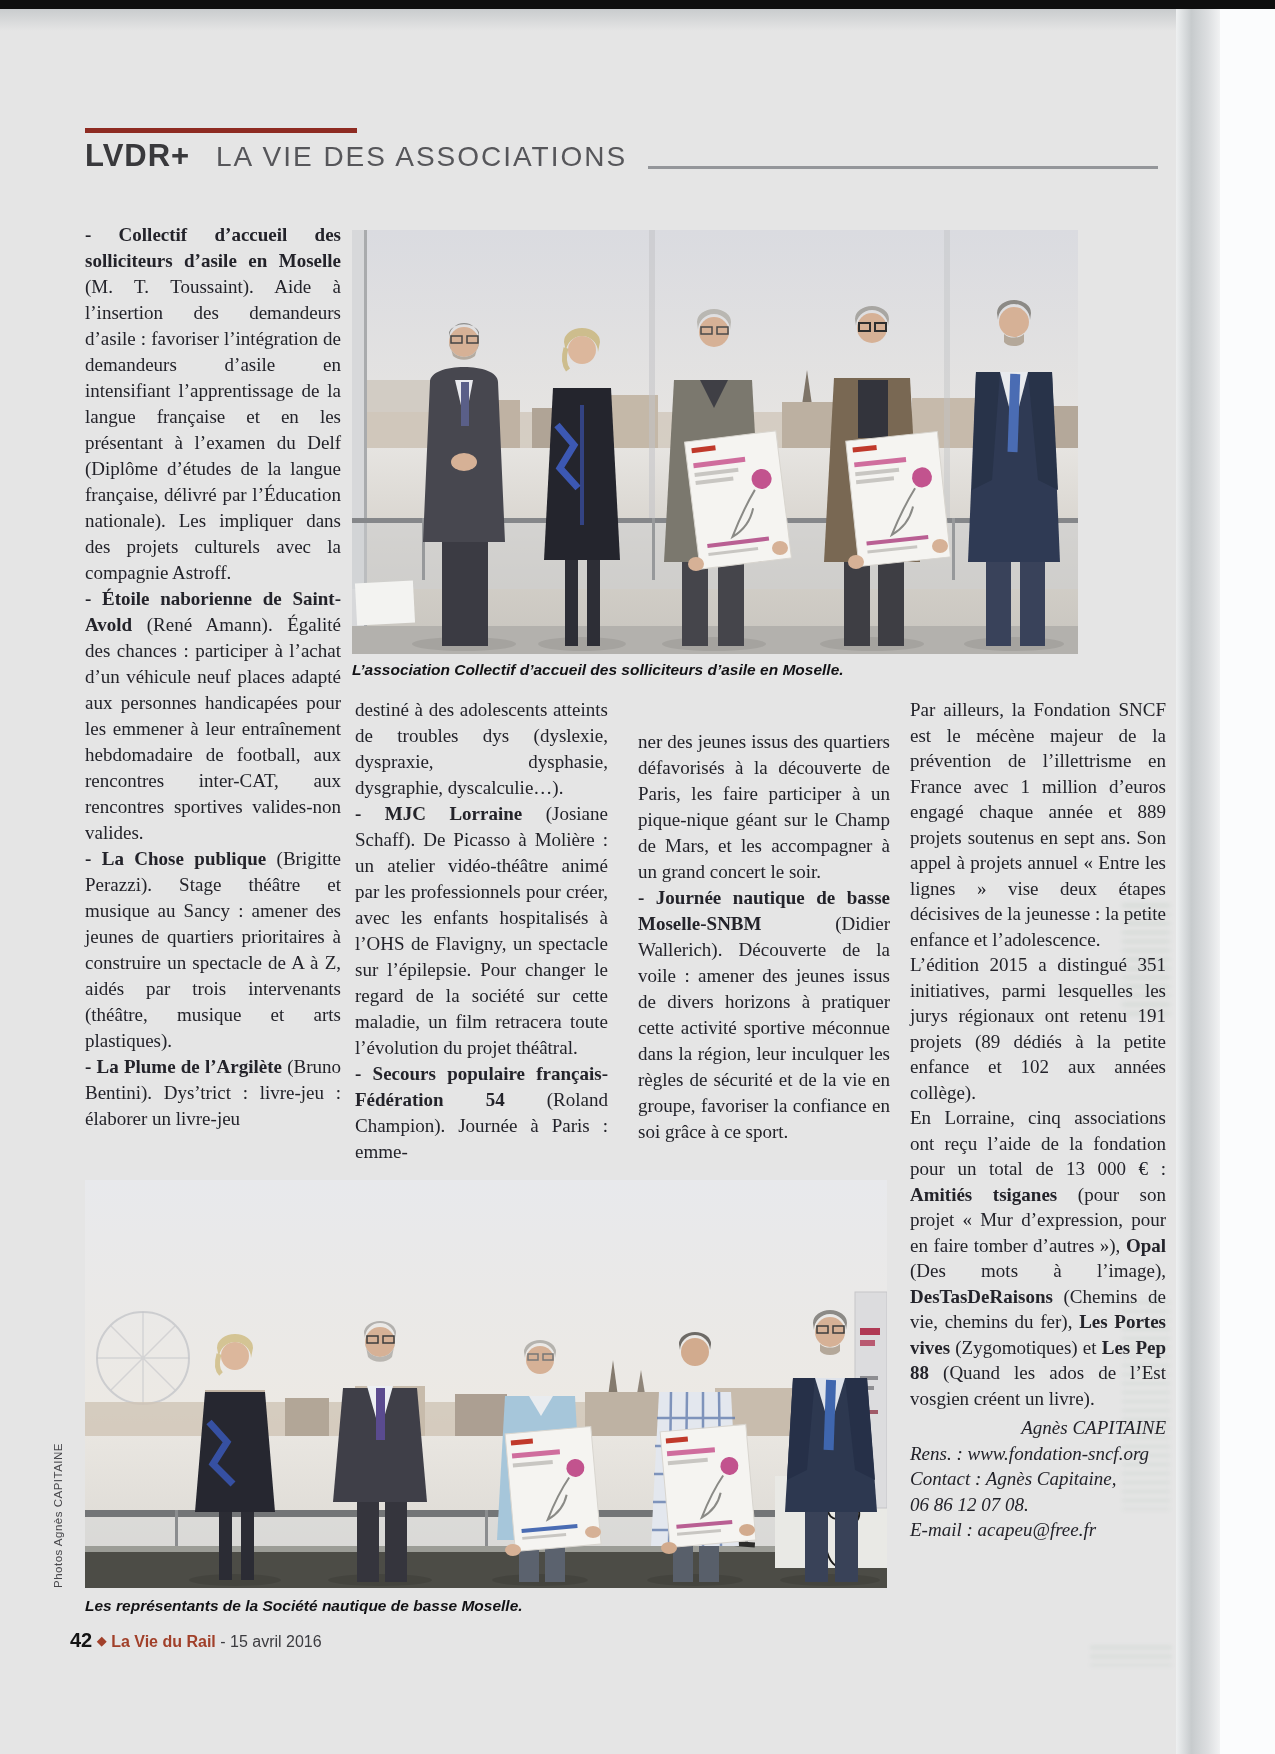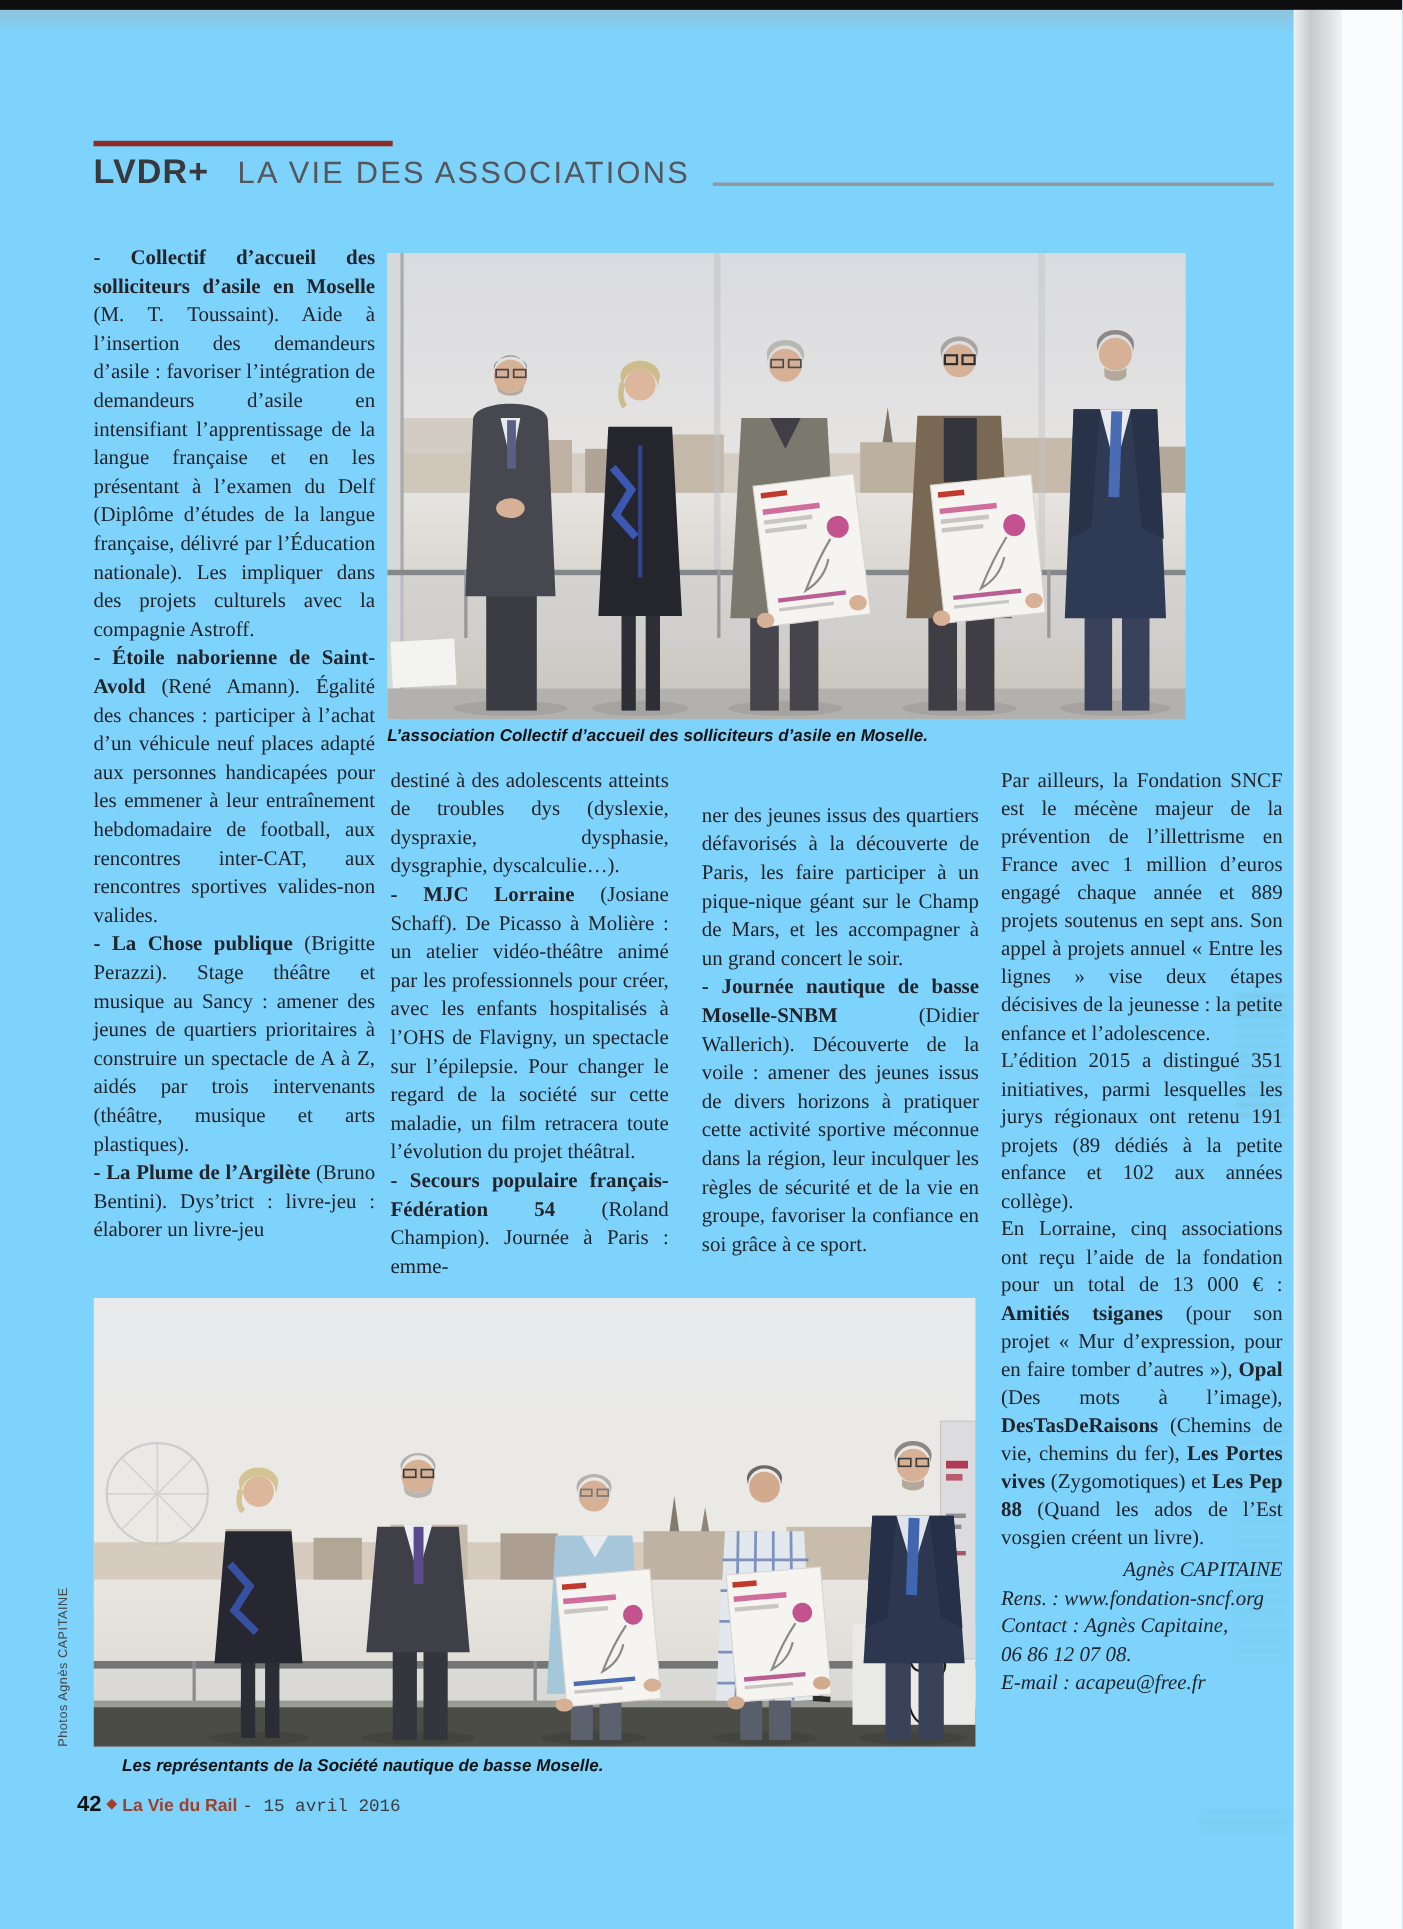--- a/index.html
+++ b/index.html
@@ -1,16 +1,16 @@
 <!DOCTYPE html>
 <html><head>
 <meta charset="utf-8">
 <style>
   html,body{margin:0;padding:0;background:#fbfcfd;}
-  #page{position:relative;width:1275px;height:1754px;background:#7dd3fc;overflow:hidden;
+  #page{position:relative;width:1275px;height:1754px;background:#e5e5e5;overflow:hidden;
         font-family:"Liberation Serif",serif;color:#24242b;}
   .abs{position:absolute;}
   
   .scan-top{left:0;top:0;width:1275px;height:9px;background:#0e0e0e;}
   .scan-top-shadow{left:0;top:9px;width:1275px;height:22px;
     background:linear-gradient(#a7adb1,rgba(255,255,255,0));opacity:.45;}
   .page-edge{left:1176px;top:9px;width:44px;height:1745px;
     background:linear-gradient(90deg,#eef0f1,#c7cbcd 35%,#dcdee0 72%,#f1f2f3);}
   .right-margin{left:1220px;top:9px;width:55px;height:1745px;background:#fbfcfd;}
   .bleed{filter:blur(2px);opacity:.5;}
@@ -33,30 +33,30 @@
   .sig{margin-top:4px;font-style:italic;}
   .sig-line{white-space:nowrap;}
   .sig-author{text-align:right;}
   
   .photo-top{left:352px;top:230px;width:726px;height:424px;}
   .photo-bottom{left:85px;top:1180px;width:802px;height:408px;}
   .photo-top svg,.photo-bottom svg{display:block;width:100%;height:100%;}
   .caption{font-family:"Liberation Sans",sans-serif;font-weight:bold;font-style:italic;
            font-size:15.5px;color:#121215;}
   .caption1{left:352px;top:661px;width:726px;}
-  .caption2{left:85px;top:1597px;width:760px;margin-left:26px;}
+  .caption2{left:85px;top:1597px;width:760px;}
   .credit{left:52px;top:1588px;transform:rotate(-90deg);transform-origin:0 0;
           font-family:"Liberation Sans",sans-serif;font-size:11.5px;color:#46464a;
           letter-spacing:.5px;white-space:nowrap;}
   
   .footer{left:70px;top:1629px;font-family:"Liberation Sans",sans-serif;font-size:16px;color:#333;}
   .footer .pg{font-weight:bold;color:#141414;font-size:20px;}
   .footer .dia{color:#a1402a;font-size:13px;vertical-align:2px;}
   .footer .brand{color:#a1402a;font-weight:bold;}
-  .footer .date{color:#3c3c40;font-family:Liberation Mono, monospace;}
+  .footer .date{color:#3c3c40;}
 </style>
 </head>
 <body>
 
 <div id="page">
 
   <div class="abs scan-top"></div>
   <div class="abs scan-top-shadow"></div>
   <div class="abs page-edge"></div>
   <div class="abs right-margin"></div>

